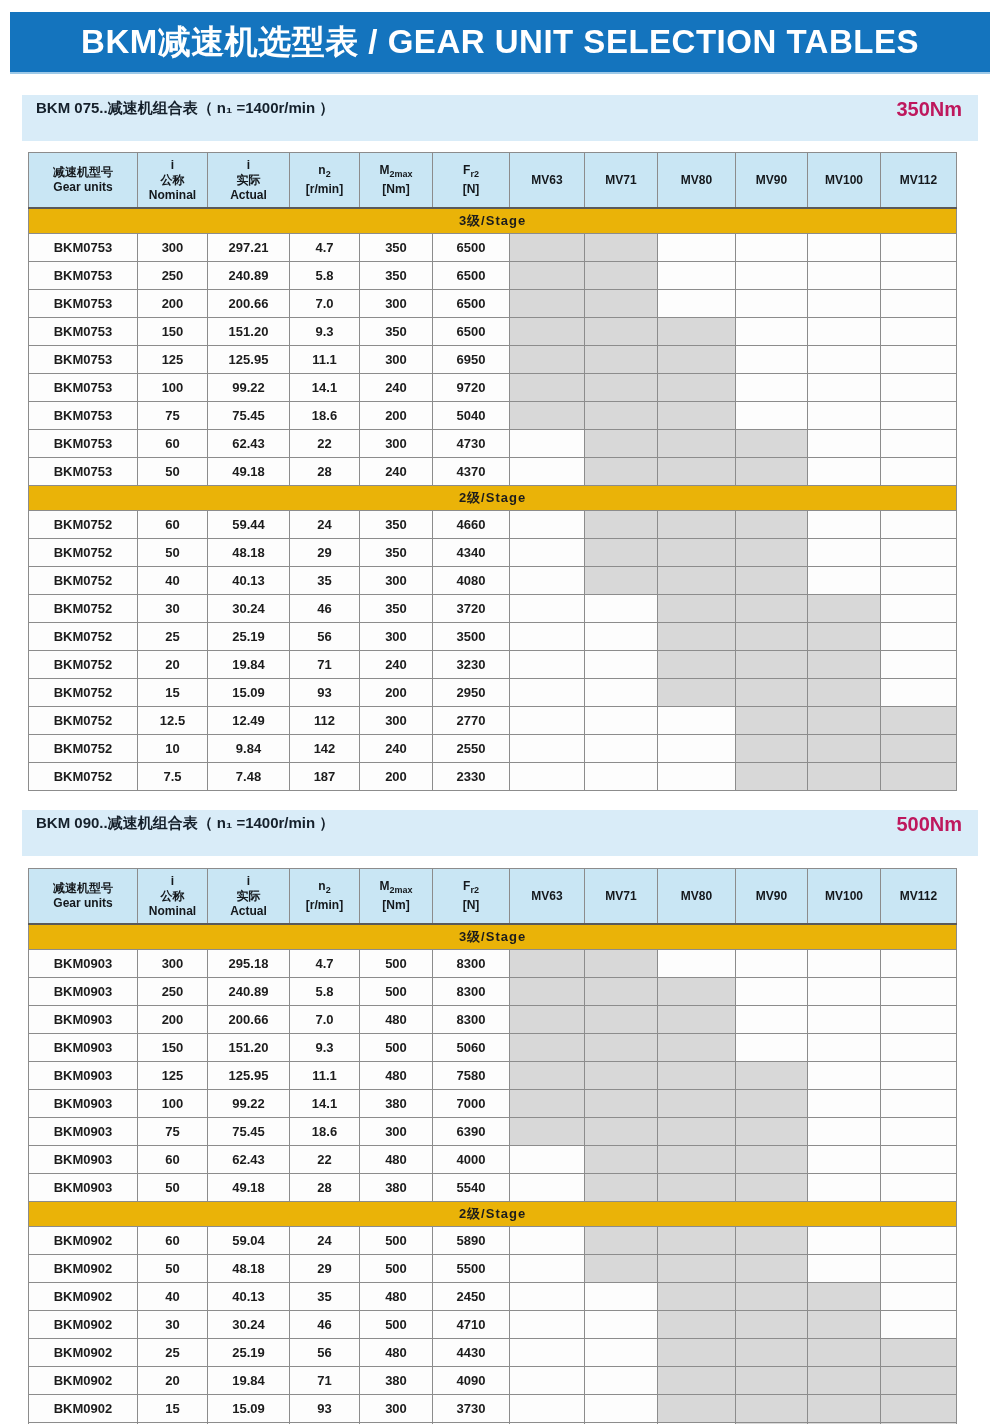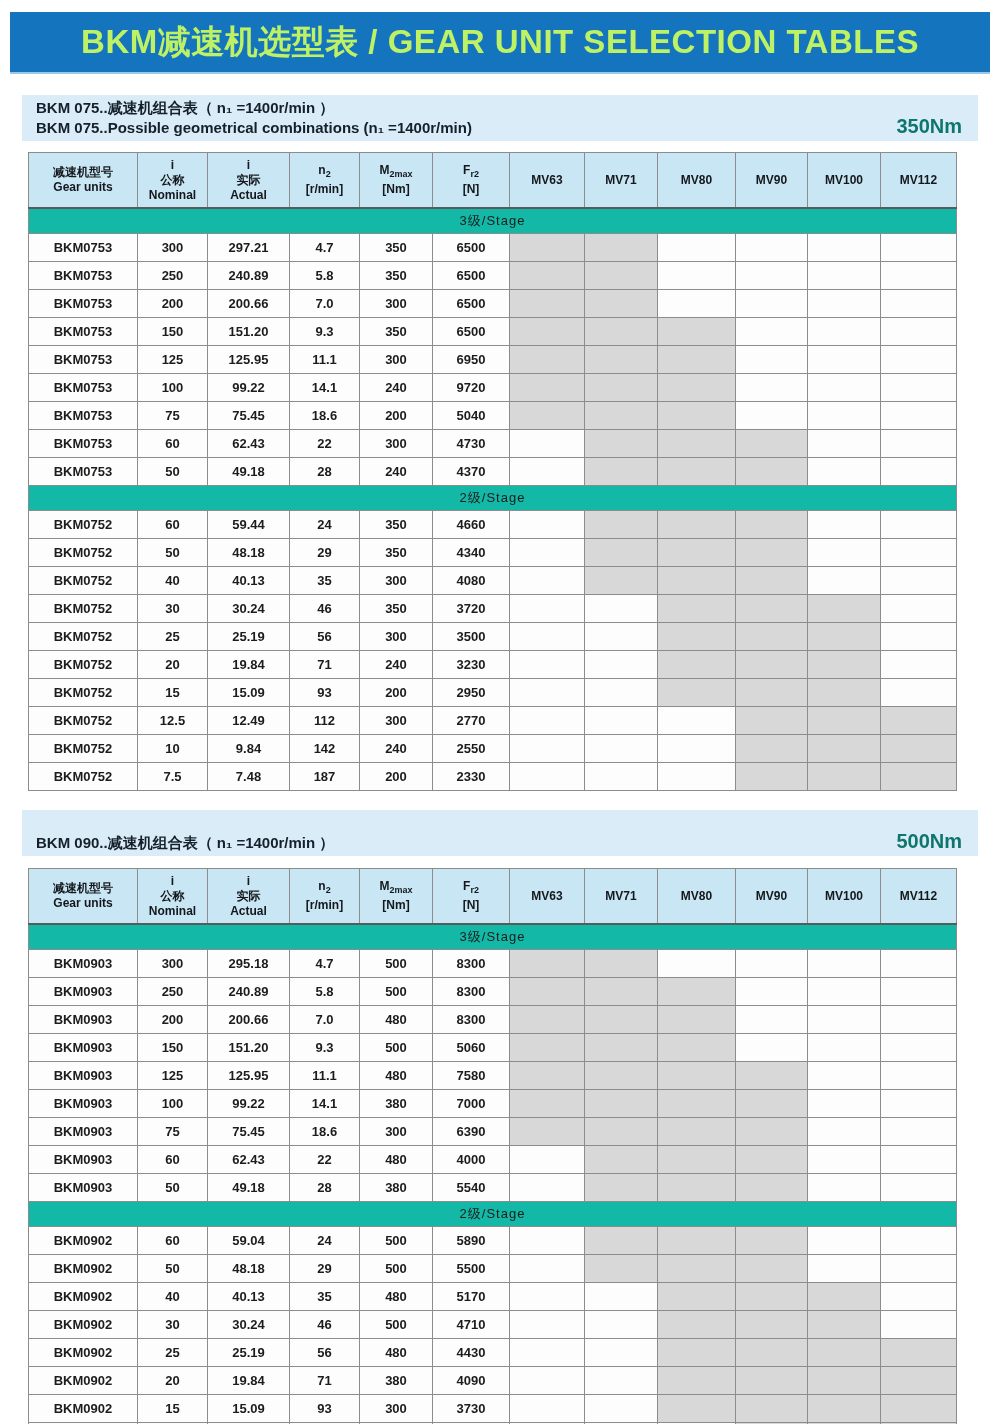--- a/index.html
+++ b/index.html
@@ -6,58 +6,57 @@
   body{
     width:1000px;height:1424px;overflow:hidden;background:#ffffff;
     font-family:"Liberation Sans", sans-serif;color:#1a1a1a;
   }
   .banner{
     margin:12px 10px 0 10px;height:60px;background:#1474be;
     display:flex;align-items:center;justify-content:center;
     border-bottom:2px solid #9dc9e8;
   }
   .banner h1{
-    margin:0;color:#bef264;font-size:33px;font-weight:bold;letter-spacing:.5px;
+    margin:0;color:#ffffff;font-size:33px;font-weight:bold;letter-spacing:.5px;
   }
   .section-bar{
     margin:21px 22px 0 22px;background:#d9ecf8;
-    display:flex;justify-content:space-between;align-items:flex-end;
+    display:flex;justify-content:space-between;align-items:flex-start;
     padding:3px 16px 3px 14px;min-height:40px;
   }
   .bar-text div{font-size:15px;font-weight:600;color:#15202b;line-height:20px;}
-  .torque{font-size:20px;font-weight:bold;color:#0f766e;}
+  .torque{font-size:20px;font-weight:bold;color:#be185d;}
   table.gear-table{
     margin:11px auto 0 28px;width:928px;border-collapse:collapse;table-layout:fixed;
     border:1px solid #5a5a5a;
   }
   .block2 .section-bar{margin-top:19px;}
   .block2 table.gear-table{margin-top:12px;}
   th,td{border:1px solid #8c8c8c;text-align:center;vertical-align:middle;
     overflow:hidden;white-space:nowrap;}
   thead th{
     background:#c9e6f4;height:52px;font-size:12px;font-weight:bold;color:#14181c;
     line-height:15px;border-bottom:2px solid #5a5a5a;
   }
   thead th sub{font-size:9px;}
   tbody td{height:25px;font-size:13px;font-weight:bold;color:#1c1c1c;background:#fdfdfd;}
-  tr.stage-row td{height:22px;font-size:13px;font-weight:normal;letter-spacing:1px;background:#14b8a6;}
+  tr.stage-row td{height:22px;font-size:13px;font-weight:bold;letter-spacing:1px;background:#eab308;}
   td.shaded{background:#d8d8d8;}
 </style>
 </head>
 <body>
 
 <header class="banner">
   <h1>BKM减速机选型表 / GEAR UNIT SELECTION TABLES</h1>
 </header>
 
 <section class="block block1">
   <div class="section-bar">
     <div class="bar-text">
       <div>BKM 075..减速机组合表（ n₁ =1400r/min ）</div>
-      <div>BKM 075..Possible geometrical combinations (n₁ =1400r/min)</div>
     </div>
     <div class="torque">350Nm</div>
   </div>
 
   <table class="gear-table">
     <colgroup>
       <col style="width:109px">
         <col style="width:70px">
         <col style="width:82px">
       <col style="width:70px">
@@ -606,21 +605,21 @@
           <td class="shaded"></td>
           <td></td>
           <td></td>
         </tr>
         <tr>
           <td>BKM0902</td>
           <td>40</td>
           <td>40.13</td>
           <td>35</td>
           <td>480</td>
-          <td>5170</td>
+          <td>2450</td>
           <td></td>
           <td></td>
           <td class="shaded"></td>
           <td class="shaded"></td>
           <td class="shaded"></td>
           <td></td>
         </tr>
         <tr>
           <td>BKM0902</td>
           <td>30</td>

